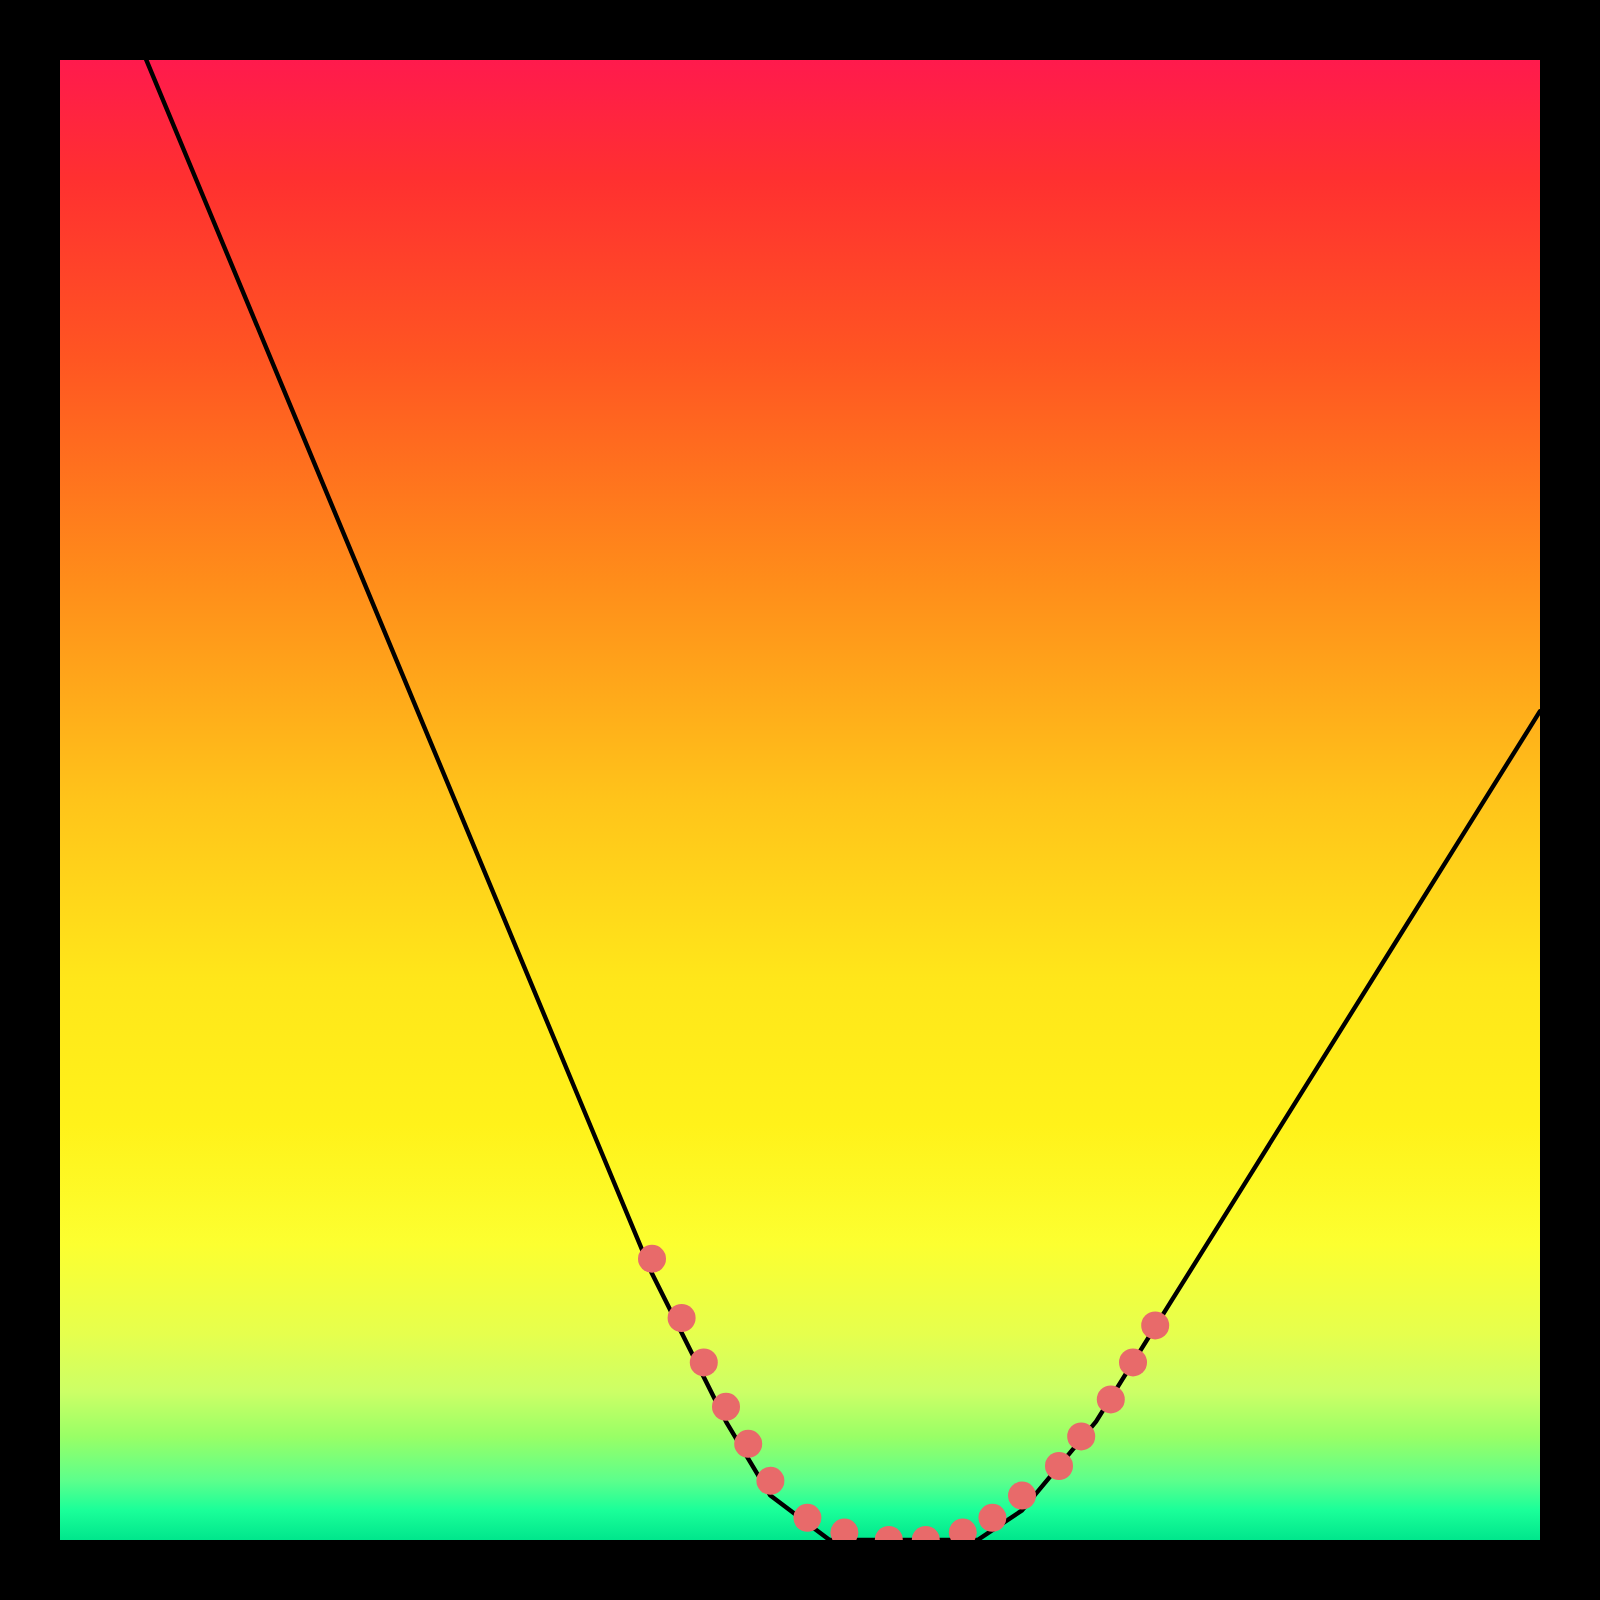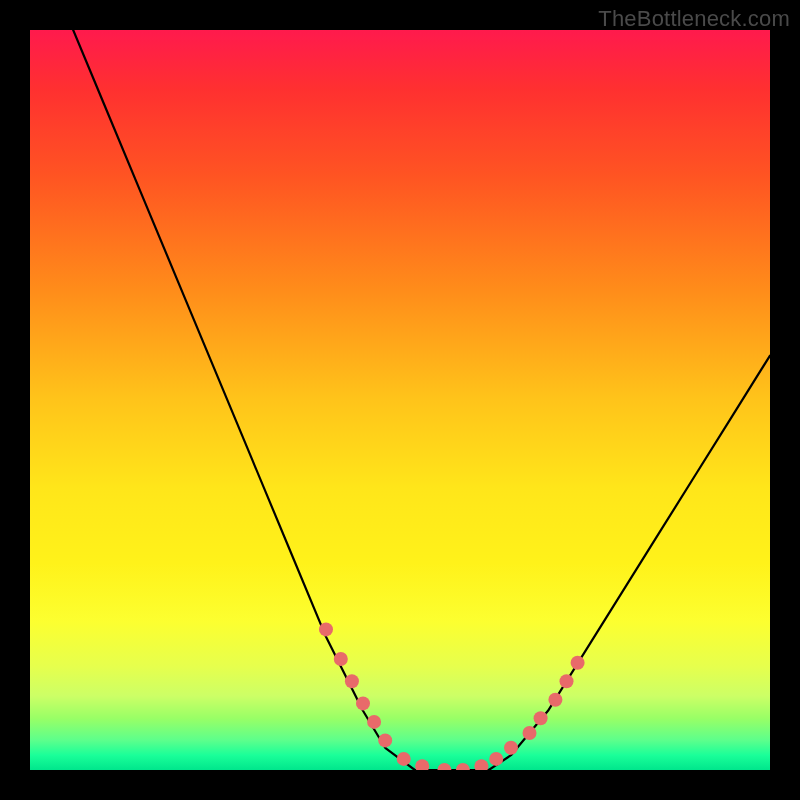--- a/index.html
+++ b/index.html
@@ -55,21 +55,20 @@
   svg {
     position: absolute;
     left: 0;
     top: 0;
   }
 </style>
 </head>
 <body>
 
 <div class="frame">
-  <div class="watermark">TheBottleneck.com</div>
   <div class="plot">
     <svg id="chart-svg" width="740" height="740" viewBox="0 0 740 740">
         <path d="M0.0 -111.0 L37.0 -14.8 L74.0 74.0 L111.0 162.8 L148.0 251.6 L185.0 340.4 L222.0 429.2 L259.0 518.0 L296.0 606.8 L333.0 680.8 L355.2 717.8 L384.8 740.0 L407.0 740.0 L429.2 740.0 L458.8 740.0 L481.0 725.2 L518.0 680.8 L555.0 621.6 L592.0 562.4 L629.0 503.2 L666.0 444.0 L703.0 384.8 L740.0 325.6 " fill="none" stroke="#000000" stroke-width="2.2" stroke-linecap="round" stroke-linejoin="round"></path>
         <circle cx="296.0" cy="599.4" r="7" fill="#e86a6a" stroke="#d44a4a" stroke-width="0"></circle>
         <circle cx="310.8" cy="629.0" r="7" fill="#e86a6a" stroke="#d44a4a" stroke-width="0"></circle>
         <circle cx="321.9" cy="651.2" r="7" fill="#e86a6a" stroke="#d44a4a" stroke-width="0"></circle>
         <circle cx="333.0" cy="673.4" r="7" fill="#e86a6a" stroke="#d44a4a" stroke-width="0"></circle>
         <circle cx="344.1" cy="691.9" r="7" fill="#e86a6a" stroke="#d44a4a" stroke-width="0"></circle>
         <circle cx="355.2" cy="710.4" r="7" fill="#e86a6a" stroke="#d44a4a" stroke-width="0"></circle>
         <circle cx="373.7" cy="728.9" r="7" fill="#e86a6a" stroke="#d44a4a" stroke-width="0"></circle>

